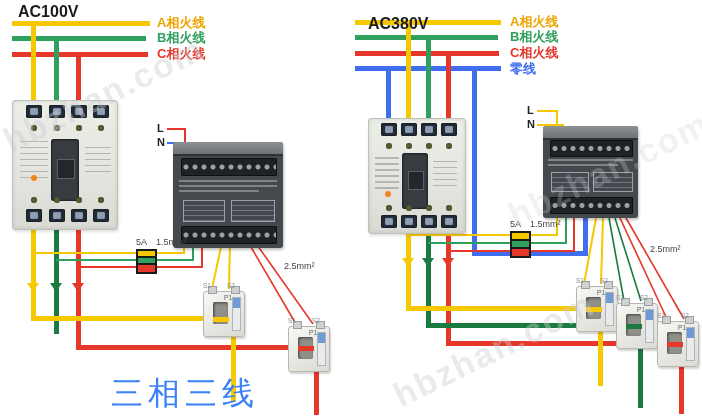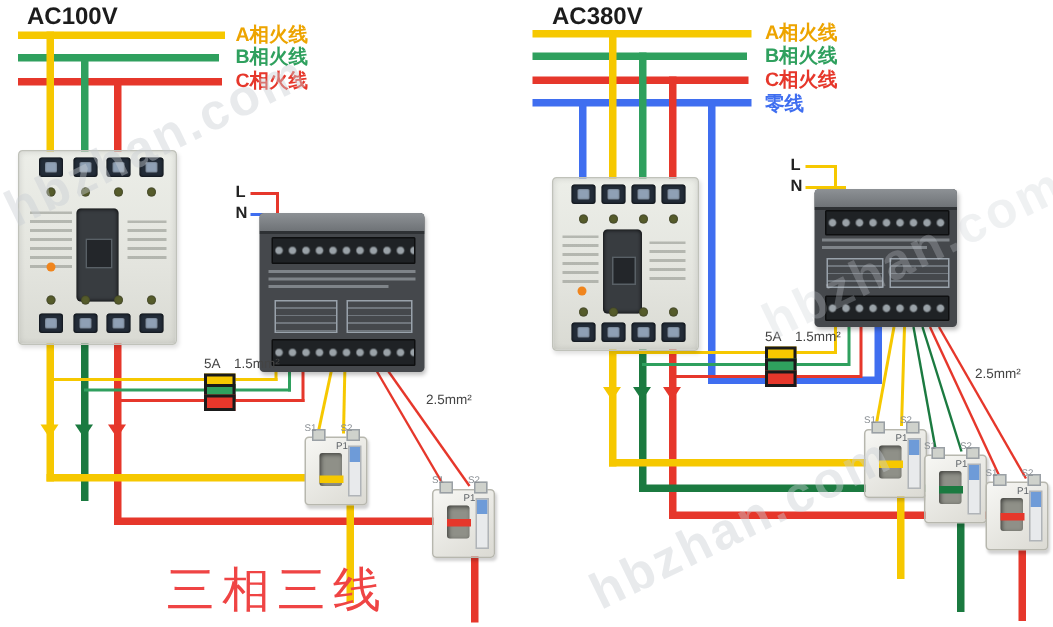--- a/index.html
+++ b/index.html
@@ -13,21 +13,21 @@
   .c-y{background:#f6c800;} .c-g{background:#2fa05e;} .c-gd{background:#1b7a40;}
   .c-r{background:#e6372b;} .c-b{background:#3f6ef0;}
   .arr{position:absolute;width:0;height:0;border-left:6px solid transparent;border-right:6px solid transparent;border-top:9px solid #000;z-index:2;}
   .arr-y{border-top-color:#f6c800;} .arr-g{border-top-color:#1b7a40;} .arr-r{border-top-color:#e6372b;}
   
   .title{position:absolute;font-size:16px;font-weight:bold;color:#1c1c1c;z-index:5;}
   .lg{position:absolute;font-size:13px;font-weight:bold;z-index:5;}
   .lg-a{color:#eda400;} .lg-b{color:#2fa05e;} .lg-c{color:#e6372b;} .lg-n{color:#3f6ef0;}
   .ln{position:absolute;font-size:11px;font-weight:bold;color:#222;z-index:5;}
   .sm{position:absolute;font-size:9px;color:#444;z-index:5;}
-  .caption{position:absolute;width:220px;text-align:center;font-size:32px;color:#ef4444;letter-spacing:5px;z-index:5;}
+  .caption{position:absolute;width:220px;text-align:center;font-size:32px;color:#3b82f6;letter-spacing:5px;z-index:5;}
   .wm{position:absolute;font-size:34px;font-weight:bold;color:#c9ced4;opacity:.42;transform:rotate(-26deg);letter-spacing:2px;z-index:10;pointer-events:none;}
   
   .breaker{position:absolute;background:linear-gradient(180deg,#eceee8,#e3e4de 60%,#d9dad3);border:1px solid #c0c2ba;border-radius:3px;box-shadow:inset 0 0 4px rgba(0,0,0,.12),1px 2px 3px rgba(0,0,0,.12);z-index:3;}
   .clamp{position:absolute;width:16px;height:13px;background:#232c38;border-radius:2px;box-shadow:inset 0 0 2px #000;}
   .clamp::after{content:"";position:absolute;left:4px;top:3px;width:8px;height:7px;background:#8fa0b5;border-radius:1px;box-shadow:inset 0 0 1px #333;}
   .oscrew{position:absolute;width:6px;height:6px;border-radius:50%;background:#565c2b;box-shadow:inset 0 0 1px #222;}
   .bk-switch{position:absolute;background:#383c40;border-radius:3px;box-shadow:inset 0 0 3px #000;}
   .bk-switch::after{content:"";position:absolute;left:22%;top:32%;width:56%;height:30%;background:#23262a;border:1px solid #596066;}
   .bk-txt{position:absolute;background:repeating-linear-gradient(180deg,rgba(120,124,116,.45) 0 1.5px,transparent 1.5px 6px);}
   .bk-dot{position:absolute;width:6px;height:6px;border-radius:50%;background:#f0851d;}
@@ -153,21 +153,21 @@
     <div class="ct-term" style="left:4px;"></div>
       <div class="ct-term" style="left:27px;"></div>
     <span class="ct-p1">P1</span>
     <div class="ct-window"></div>
       <div class="ct-sticker"></div>
     <i class="ctdash c-r" style="left:9px;top:19px;width:16px;"></i>
   </div>
 
   <div class="caption" style="left:75px;top:372px;">三相三线</div>
 
-  <div class="title" style="left:368px;top:3px;">AC380V</div>
+  <div class="title" style="left:368px;top:15px;">AC380V</div>
 
   <div class="wh c-y" style="left:355px;top:20px;width:146px;"></div>
   <div class="wh c-g" style="left:355px;top:35px;width:143px;"></div>
   <div class="wh c-r" style="left:355px;top:51px;width:144px;"></div>
   <div class="wh c-b" style="left:355px;top:66px;width:146px;"></div>
   <span class="lg lg-a" style="left:510px;top:13px;">A相火线</span>
   <span class="lg lg-b" style="left:510px;top:28px;">B相火线</span>
   <span class="lg lg-c" style="left:510px;top:44px;">C相火线</span>
   <span class="lg lg-n" style="left:510px;top:60px;">零线</span>
 

